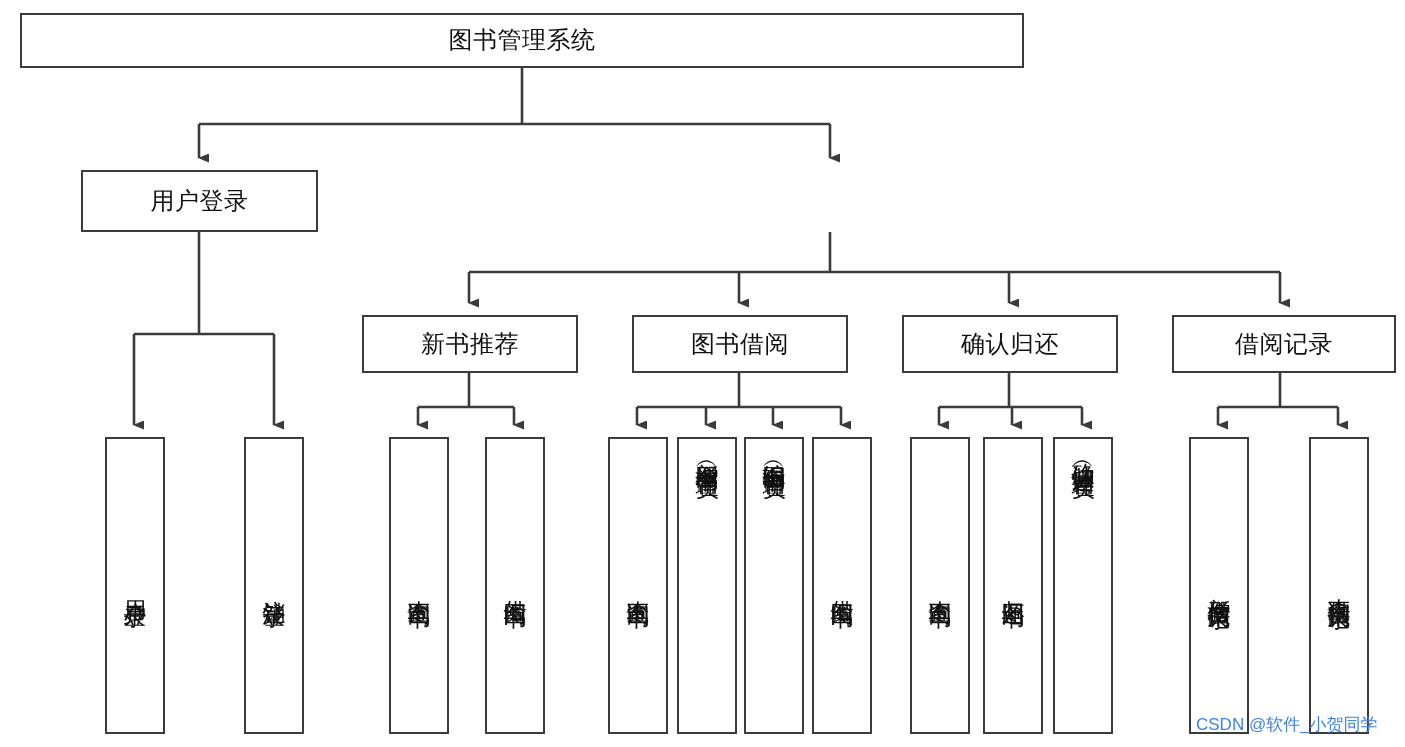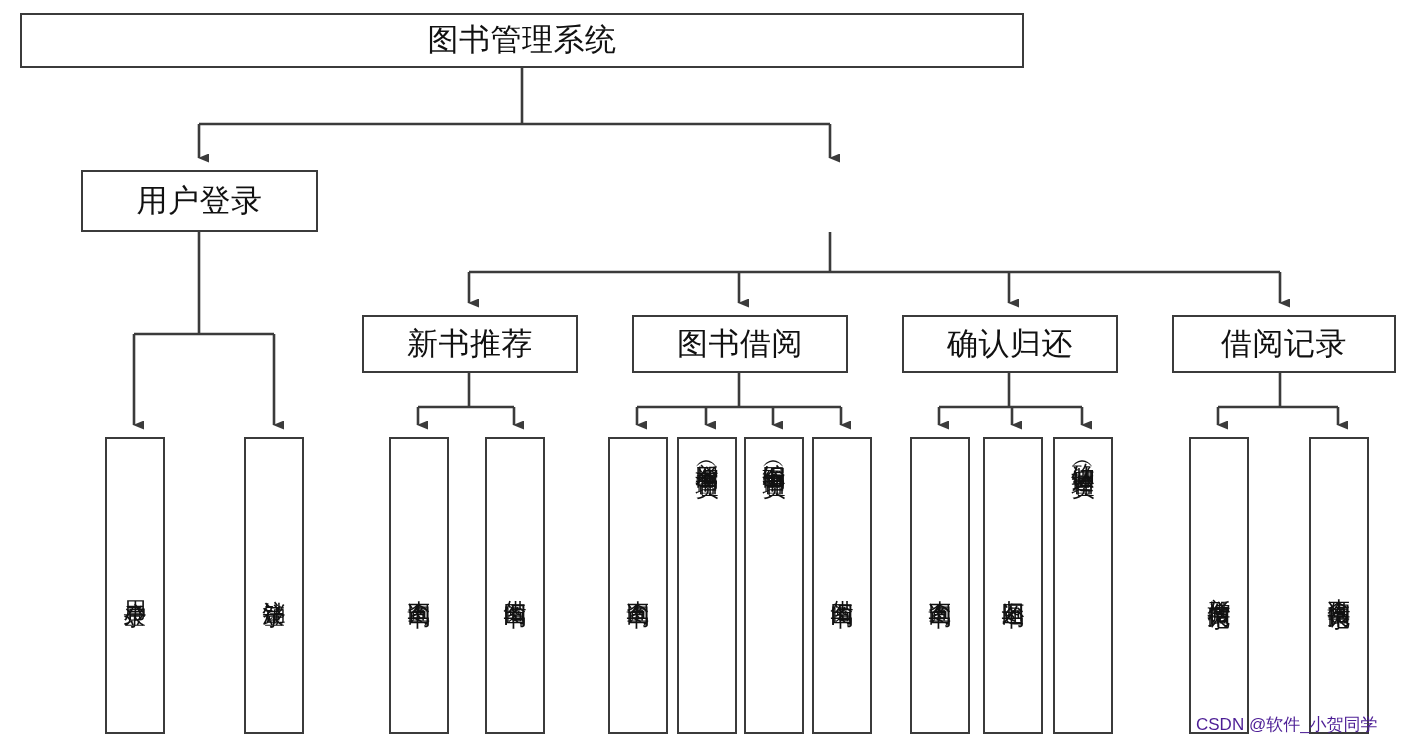--- a/index.html
+++ b/index.html
@@ -30,21 +30,21 @@
     box-sizing: border-box;
     border: 2px solid #3b3b3b;
     background: #ffffff;
     display: flex;
     align-items: center;
     justify-content: center;
     color: #111111;
     z-index: 2;
   }
   .node.horizontal {
-    font-size: 31px;
+    font-size: 24px;
     letter-spacing: 0.5px;
     line-height: 1.1;
   }
   .node.vertical {
     writing-mode: vertical-rl;
     text-orientation: upright;
     font-size: 23px;
     line-height: 1.25;
     letter-spacing: 2px;
     padding: 6px 0;
@@ -56,21 +56,21 @@
     justify-content: flex-start;
   }
   .node .label {
     display: block;
   }
   #watermark {
     position: absolute;
     left: 1196px;
     top: 713px;
     font-size: 17px;
-    color: #4c1d95;
+    color: #3b82f6;
     white-space: nowrap;
     z-index: 5;
     font-family: "Liberation Sans", "DejaVu Sans", sans-serif;
   }
 </style>
 </head>
 <body>
 
 <div id="canvas">
 

